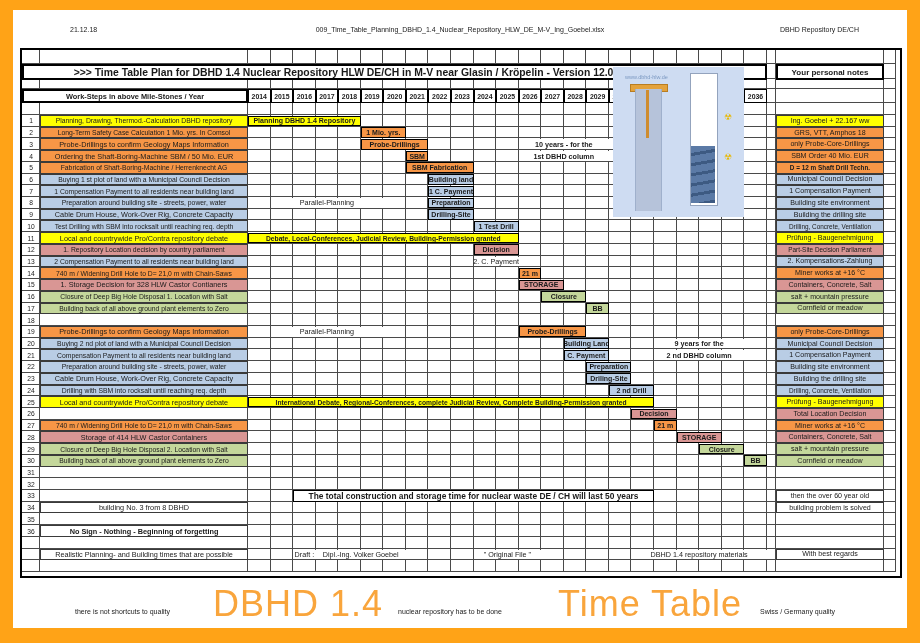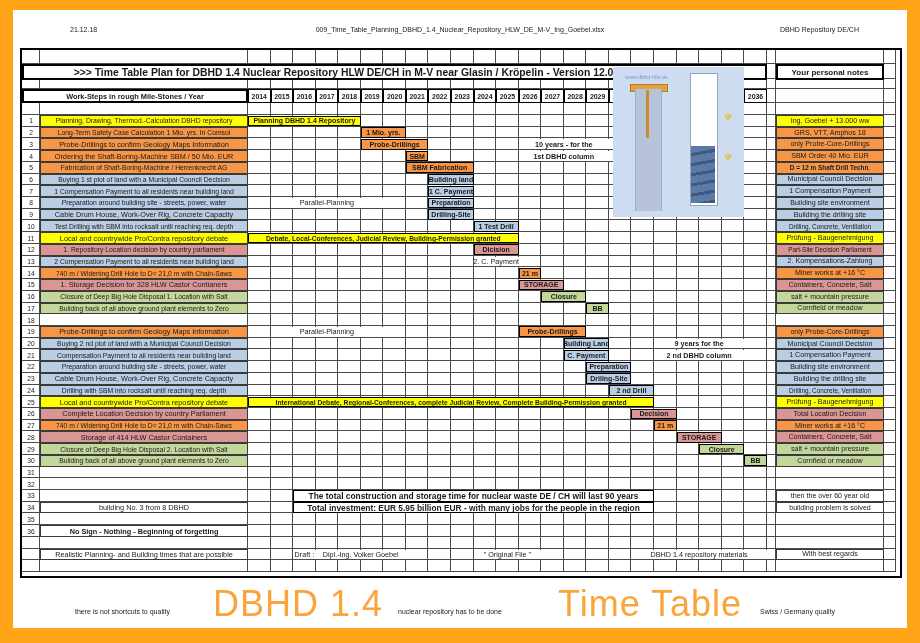--- a/index.html
+++ b/index.html
@@ -1282,21 +1282,21 @@
     <div class="cell" style="left: 632.026px; top: 510.36px; width: 22.557px; height: 11.6px;"></div>
     <div class="cell" style="left: 654.583px; top: 510.36px; width: 22.557px; height: 11.6px;"></div>
     <div class="cell" style="left: 677.14px; top: 510.36px; width: 22.557px; height: 11.6px;"></div>
     <div class="cell" style="left: 699.697px; top: 510.36px; width: 22.557px; height: 11.6px;"></div>
     <div class="cell" style="left: 722.254px; top: 510.36px; width: 22.557px; height: 11.6px;"></div>
     <div class="cell" style="left: 744.8px; top: 510.36px; width: 9.2px; height: 11.6px;"></div>
     <div class="cell" style="left: 754px; top: 510.36px; width: 108px; height: 11.6px;"></div>
     <div class="cell" style="left: 862px; top: 510.36px; width: 12px; height: 11.6px;"></div>
     <div class="txt box2" style="left: 0px; top: 14px; width: 745px; height: 16px; font-size: 10.4px;">&gt;&gt;&gt; Time Table Plan for DBHD 1.4 Nuclear Repository HLW DE/CH in M-V near Glasin / Kröpelin - Version 12.0 from 21.12.2018 &gt;&gt;&gt;</div>
     <div class="txt box2" style="left: 754px; top: 14px; width: 108px; height: 16px; font-size: 8px;">Your personal notes</div>
-    <div class="txt box2" style="left: 0px; top: 39px; width: 226px; height: 14px; font-size: 7.4px;">Work-Steps in rough Mile-Stones / Year</div>
+    <div class="txt box2" style="left: 0px; top: 39px; width: 226px; height: 14px; font-size: 7.4px;">Work-Steps in above Mile-Stones / Year</div>
     <div class="txt box1" style="left: 226px; top: 39px; width: 22.557px; height: 14px; font-size: 6.9px;">2014</div>
     <div class="txt box1" style="left: 248.557px; top: 39px; width: 22.557px; height: 14px; font-size: 6.9px;">2015</div>
     <div class="txt box1" style="left: 271.114px; top: 39px; width: 22.557px; height: 14px; font-size: 6.9px;">2016</div>
     <div class="txt box1" style="left: 293.671px; top: 39px; width: 22.557px; height: 14px; font-size: 6.9px;">2017</div>
     <div class="txt box1" style="left: 316.228px; top: 39px; width: 22.557px; height: 14px; font-size: 6.9px;">2018</div>
     <div class="txt box1" style="left: 338.785px; top: 39px; width: 22.557px; height: 14px; font-size: 6.9px;">2019</div>
     <div class="txt box1" style="left: 361.342px; top: 39px; width: 22.557px; height: 14px; font-size: 6.9px;">2020</div>
     <div class="txt box1" style="left: 383.899px; top: 39px; width: 22.557px; height: 14px; font-size: 6.9px;">2021</div>
     <div class="txt box1" style="left: 406.456px; top: 39px; width: 22.557px; height: 14px; font-size: 6.9px;">2022</div>
     <div class="txt box1" style="left: 429.013px; top: 39px; width: 22.557px; height: 14px; font-size: 6.9px;">2023</div>
@@ -1308,21 +1308,21 @@
     <div class="txt box1" style="left: 564.355px; top: 39px; width: 22.557px; height: 14px; font-size: 6.9px;">2029</div>
     <div class="txt box1" style="left: 586.912px; top: 39px; width: 22.557px; height: 14px; font-size: 6.9px;">2030</div>
     <div class="txt box1" style="left: 609.469px; top: 39px; width: 22.557px; height: 14px; font-size: 6.9px; color: rgb(255, 0, 0);">2031</div>
     <div class="txt box1" style="left: 632.026px; top: 39px; width: 22.557px; height: 14px; font-size: 6.9px;">2032</div>
     <div class="txt box1" style="left: 654.583px; top: 39px; width: 22.557px; height: 14px; font-size: 6.9px;">2033</div>
     <div class="txt box1" style="left: 677.14px; top: 39px; width: 22.557px; height: 14px; font-size: 6.9px;">2034</div>
     <div class="txt box1" style="left: 699.697px; top: 39px; width: 22.557px; height: 14px; font-size: 6.9px;">2035</div>
     <div class="txt box1" style="left: 722.254px; top: 39px; width: 22.557px; height: 14px; font-size: 6.9px;">2036</div>
     <div class="rownum" style="left: 0px; top: 65px; width: 18px; height: 11.72px;">1</div>
     <div class="fillcell" style="left: 18px; top: 65px; width: 208px; height: 11.72px; font-size: 6.8px; background: rgb(255, 255, 0);">Planning, Drawing, Thermod.-Calculation DBHD repository</div>
-    <div class="fillcell" style="left: 754px; top: 65px; width: 108px; height: 11.72px; font-size: 7.1px; background: rgb(255, 255, 0);">Ing. Goebel + 13.000 ww</div>
+    <div class="fillcell" style="left: 754px; top: 65px; width: 108px; height: 11.72px; font-size: 7.1px; background: rgb(255, 255, 0);">Ing. Goebel + 22.167 ww</div>
     <div class="bar" style="left: 226px; top: 65.5px; width: 112.785px; height: 10.72px; background: rgb(255, 255, 0); font-size: 7px;">Planning DBHD 1.4 Repository</div>
     <div class="rownum" style="left: 0px; top: 76.72px; width: 18px; height: 11.72px;">2</div>
     <div class="fillcell" style="left: 18px; top: 76.72px; width: 208px; height: 11.72px; font-size: 6.8px; background: rgb(247, 150, 70);">Long-Term Safety Case Calculation 1 Mio. yrs. In Comsol</div>
     <div class="fillcell" style="left: 754px; top: 76.72px; width: 108px; height: 11.72px; font-size: 7.1px; background: rgb(247, 150, 70);">GRS, VTT, Amphos 18</div>
     <div class="bar" style="left: 338.785px; top: 77.22px; width: 45.114px; height: 10.72px; background: rgb(247, 150, 70); font-size: 7px;">1 Mio. yrs.</div>
     <div class="rownum" style="left: 0px; top: 88.44px; width: 18px; height: 11.72px;">3</div>
     <div class="fillcell" style="left: 18px; top: 88.44px; width: 208px; height: 11.72px; font-size: 7.3px; background: rgb(247, 150, 70);">Probe-Drillings to confirm Geology Maps Information</div>
     <div class="fillcell" style="left: 754px; top: 88.44px; width: 108px; height: 11.72px; font-size: 7.1px; background: rgb(247, 150, 70);">only Probe-Core-Drillings</div>
     <div class="bar" style="left: 338.785px; top: 88.94px; width: 67.671px; height: 10.72px; background: rgb(247, 150, 70); font-size: 7px;">Probe-Drillings</div>
     <div class="ovtext" style="left: 496.684px; top: 89.44px; width: 90.228px; height: 9.72px; font-size: 7.2px; font-weight: bold;">10 years - for the</div>
@@ -1410,21 +1410,20 @@
     <div class="bar" style="left: 564.355px; top: 323.34px; width: 45.114px; height: 10.72px; background: rgb(185, 205, 229); font-size: 7px;">Driling-Site</div>
     <div class="rownum" style="left: 0px; top: 334.56px; width: 18px; height: 11.72px;">24</div>
     <div class="fillcell" style="left: 18px; top: 334.56px; width: 208px; height: 11.72px; font-size: 6.8px; background: rgb(185, 205, 229);">Drilling with SBM into rocksalt until reaching req. depth</div>
     <div class="fillcell" style="left: 754px; top: 334.56px; width: 108px; height: 11.72px; font-size: 6.4px; background: rgb(185, 205, 229);">Drilling, Concrete, Ventilation</div>
     <div class="bar" style="left: 586.912px; top: 335.06px; width: 45.114px; height: 10.72px; background: rgb(185, 205, 229); font-size: 7px;">2 nd Drill</div>
     <div class="rownum" style="left: 0px; top: 346.28px; width: 18px; height: 11.72px;">25</div>
     <div class="fillcell" style="left: 18px; top: 346.28px; width: 208px; height: 11.72px; font-size: 7.3px; background: rgb(255, 255, 0);">Local and countrywide Pro/Contra repository debate</div>
     <div class="fillcell" style="left: 754px; top: 346.28px; width: 108px; height: 11.72px; font-size: 7.1px; background: rgb(255, 255, 0);">Prüfung - Baugenehmigung</div>
     <div class="bar" style="left: 226px; top: 346.78px; width: 406.026px; height: 10.72px; background: rgb(255, 255, 0); font-size: 6.7px;">International Debate, Regional-Conferences, complete Judicial Review, Complete Building-Permission granted</div>
     <div class="rownum" style="left: 0px; top: 358px; width: 18px; height: 11.72px;">26</div>
-    <div class="fillcell" style="left: 18px; top: 358px; width: 208px; height: 11.72px; font-size: 7.3px; background: rgb(217, 150, 148);">Complete Location Decision by country Parliament</div>
     <div class="fillcell" style="left: 754px; top: 358px; width: 108px; height: 11.72px; font-size: 7.1px; background: rgb(217, 150, 148);">Total Location Decision</div>
     <div class="bar" style="left: 609.469px; top: 358.5px; width: 45.114px; height: 10.72px; background: rgb(217, 150, 148); font-size: 7px;">Decision</div>
     <div class="rownum" style="left: 0px; top: 369.72px; width: 18px; height: 11.72px;">27</div>
     <div class="fillcell" style="left: 18px; top: 369.72px; width: 208px; height: 11.72px; font-size: 6.8px; background: rgb(247, 150, 70);">740 m / Widening Drill Hole to D= 21,0 m with Chain-Saws</div>
     <div class="fillcell" style="left: 754px; top: 369.72px; width: 108px; height: 11.72px; font-size: 7.1px; background: rgb(247, 150, 70);">Miner works at  +16 °C</div>
     <div class="bar" style="left: 632.026px; top: 370.22px; width: 22.557px; height: 10.72px; background: rgb(247, 150, 70); font-size: 7px;">21 m</div>
     <div class="rownum" style="left: 0px; top: 381.44px; width: 18px; height: 11.72px;">28</div>
     <div class="fillcell" style="left: 18px; top: 381.44px; width: 208px; height: 11.72px; font-size: 7.3px; background: rgb(217, 150, 148);">Storage of 414 HLW Castor Containers</div>
     <div class="fillcell" style="left: 754px; top: 381.44px; width: 108px; height: 11.72px; font-size: 7.1px; background: rgb(217, 150, 148);">Containers, Concrete, Salt</div>
     <div class="bar" style="left: 654.583px; top: 381.94px; width: 45.114px; height: 10.72px; background: rgb(217, 150, 148); font-size: 7px;">STORAGE</div>
@@ -1433,25 +1432,24 @@
     <div class="fillcell" style="left: 754px; top: 393.16px; width: 108px; height: 11.72px; font-size: 7.1px; background: rgb(196, 215, 155);">salt + mountain pressure</div>
     <div class="bar" style="left: 677.14px; top: 393.66px; width: 45.114px; height: 10.72px; background: rgb(196, 215, 155); font-size: 7px;">Closure</div>
     <div class="rownum" style="left: 0px; top: 404.88px; width: 18px; height: 11.72px;">30</div>
     <div class="fillcell" style="left: 18px; top: 404.88px; width: 208px; height: 11.72px; font-size: 6.8px; background: rgb(196, 215, 155);">Building back of all above ground plant elements to Zero</div>
     <div class="fillcell" style="left: 754px; top: 404.88px; width: 108px; height: 11.72px; font-size: 7.1px; background: rgb(196, 215, 155);">Cornfield or meadow</div>
     <div class="bar" style="left: 722.254px; top: 405.38px; width: 22.557px; height: 10.72px; background: rgb(196, 215, 155); font-size: 7px;">BB</div>
     <div class="rownum" style="left: 0px; top: 416.6px; width: 18px; height: 11.72px;">31</div>
     <div class="rownum" style="left: 0px; top: 428.32px; width: 18px; height: 11.72px;">32</div>
     <div class="rownum" style="left: 0px; top: 440.04px; width: 18px; height: 11.72px;">33</div>
     <div class="fillcell" style="left: 754px; top: 440.04px; width: 108px; height: 11.72px; font-size: 7.1px;">then the over 60 year old</div>
-    <div class="txt" style="left: 271.114px; top: 440.04px; width: 360.912px; height: 11.72px; border: 1.5px solid rgb(0, 0, 0); background: rgb(255, 255, 255); font-weight: bold; font-size: 8.4px; z-index: 3;">The total construction and storage time for nuclear waste DE / CH will last 90 years</div>
+    <div class="txt" style="left: 271.114px; top: 440.04px; width: 360.912px; height: 11.72px; border: 1.5px solid rgb(0, 0, 0); background: rgb(255, 255, 255); font-weight: bold; font-size: 8.4px; z-index: 3;">The total construction and storage time for nuclear waste DE / CH will last 50 years</div>
     <div class="rownum" style="left: 0px; top: 451.76px; width: 18px; height: 11.72px;">34</div>
     <div class="fillcell" style="left: 18px; top: 451.76px; width: 208px; height: 11.72px; font-size: 7.3px;">building No. 3 from 8 DBHD</div>
     <div class="fillcell" style="left: 754px; top: 451.76px; width: 108px; height: 11.72px; font-size: 7.1px;">building problem is solved</div>
-    <div class="txt" style="left: 271.114px; top: 451.76px; width: 360.912px; height: 11.72px; border: 1.5px solid rgb(0, 0, 0); background: rgb(255, 255, 255); font-weight: bold; font-size: 8.4px; z-index: 3;">Total investment: EUR 5.95 billion EUR - with many jobs for the people in the region</div>
     <div class="rownum" style="left: 0px; top: 463.48px; width: 18px; height: 11.72px;">35</div>
     <div class="rownum" style="left: 0px; top: 475.2px; width: 18px; height: 11.72px;">36</div>
     <div class="fillcell" style="left: 18px; top: 498.64px; width: 208px; height: 11.72px; font-size: 7.3px;">Realistic Planning- and Building times that are possible</div>
     <div class="fillcell" style="left: 18px; top: 475.2px; width: 208px; height: 11.72px; font-size: 7.3px; font-weight: bold;">No Sign - Nothing - Beginning of forgetting</div>
     <div class="ovtext" style="left: 271.114px; top: 499.64px; width: 22.557px; height: 9.72px; font-size: 7.2px;">Draft :</div>
     <div class="ovtext" style="left: 293.671px; top: 499.64px; width: 90.228px; height: 9.72px; font-size: 7.2px;">Dipl.-Ing.  Volker Goebel</div>
     <div class="ovtext" style="left: 451.57px; top: 499.64px; width: 67.671px; height: 9.72px; font-size: 7.2px;">" Original File "</div>
     <div class="ovtext" style="left: 609.469px; top: 499.64px; width: 135.342px; height: 9.72px; font-size: 7.2px;">DBHD 1.4 repository materials</div>
     <div class="fillcell" style="left: 754px; top: 498.64px; width: 108px; height: 11.72px; font-size: 7.1px;">With best regards</div>
   </div>

